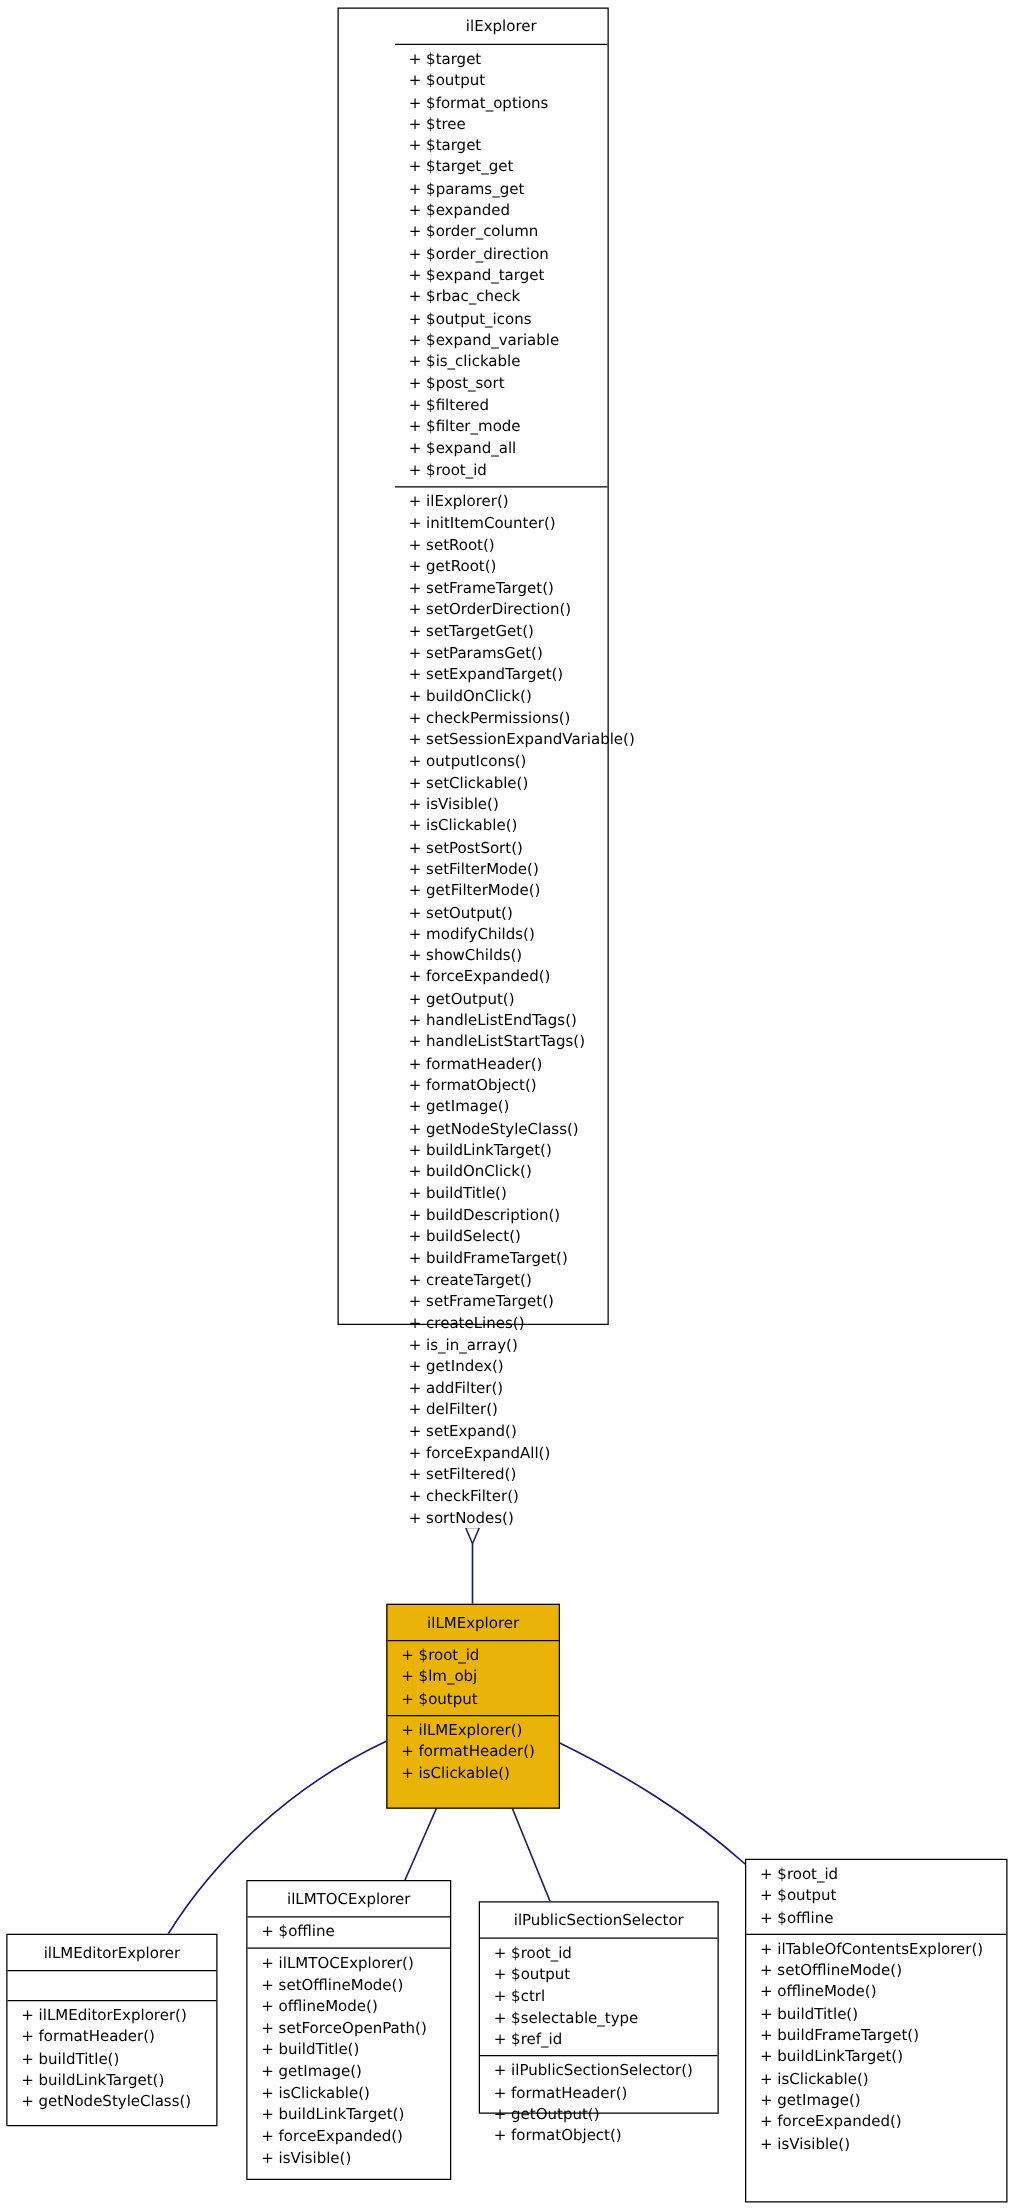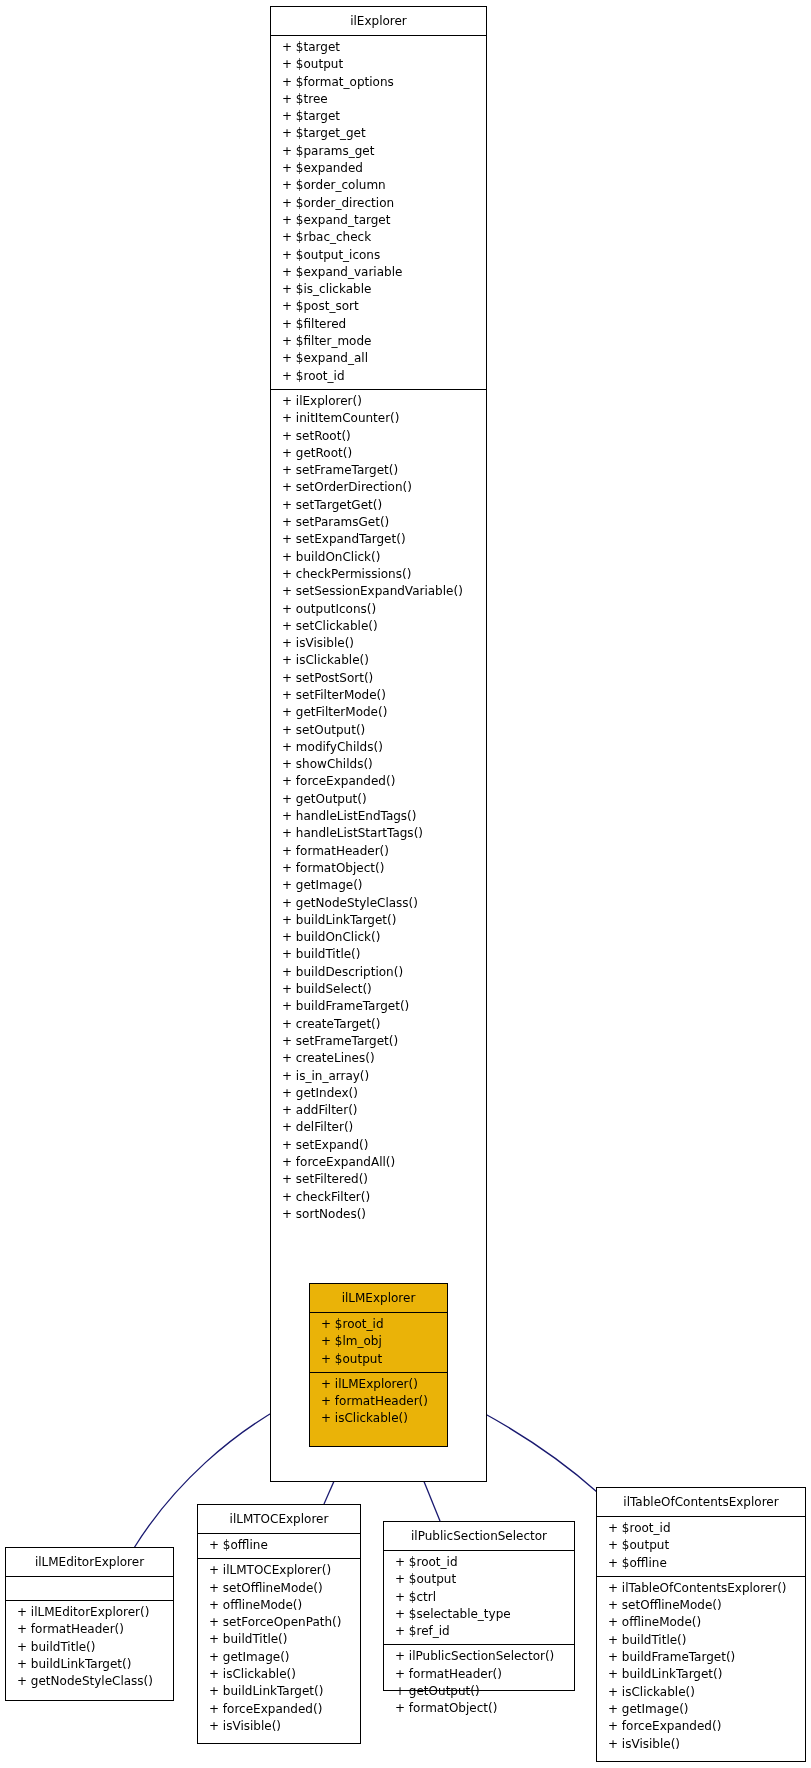--- a/index.html
+++ b/index.html
@@ -28,21 +28,21 @@
 
   <path d="M134,1548 C170,1490 230,1430 309,1393" stroke="#191970" stroke-width="1.3" fill="none" marker-end="url(#tri)"></path>
 
   <path d="M324,1504 L349,1447" stroke="#191970" stroke-width="1.3" fill="none" marker-end="url(#tri)"></path>
 
   <path d="M440,1521 L410,1447" stroke="#191970" stroke-width="1.3" fill="none" marker-end="url(#tri)"></path>
 
   <path d="M597,1492 C550,1450 500,1420 447,1394" stroke="#191970" stroke-width="1.3" fill="none" marker-end="url(#tri)"></path>
 </svg>
 
-<div class="cls" style="left:270px; top:6px; width:217px; height:1476px;">
+<div class="cls" style="left:270px; top:6px; width:217px; height:1054px;padding-left:45px;">
   <div class="title">ilExplorer</div>
   <div class="sect">
       <div class="row">+ $target</div>
       <div class="row">+ $output</div>
       <div class="row">+ $format_options</div>
       <div class="row">+ $tree</div>
       <div class="row">+ $target</div>
       <div class="row">+ $target_get</div>
       <div class="row">+ $params_get</div>
       <div class="row">+ $expanded</div>
@@ -169,21 +169,20 @@
     </div>
   <div class="sect">
       <div class="row">+ ilPublicSectionSelector()</div>
       <div class="row">+ formatHeader()</div>
       <div class="row">+ getOutput()</div>
       <div class="row">+ formatObject()</div>
     </div>
 </div>
 
 <div class="cls" style="left:596px; top:1487px; width:210px; height:275px;">
-  <div class="title">ilTableOfContentsExplorer</div>
   <div class="sect">
       <div class="row">+ $root_id</div>
       <div class="row">+ $output</div>
       <div class="row">+ $offline</div>
     </div>
   <div class="sect">
       <div class="row">+ ilTableOfContentsExplorer()</div>
       <div class="row">+ setOfflineMode()</div>
       <div class="row">+ offlineMode()</div>
       <div class="row">+ buildTitle()</div>

